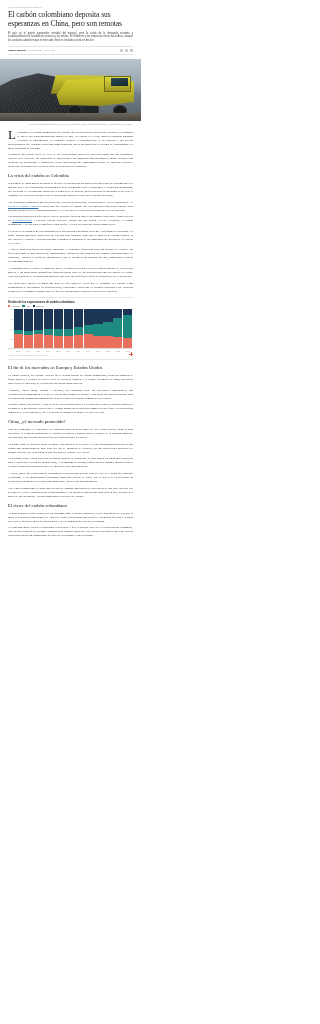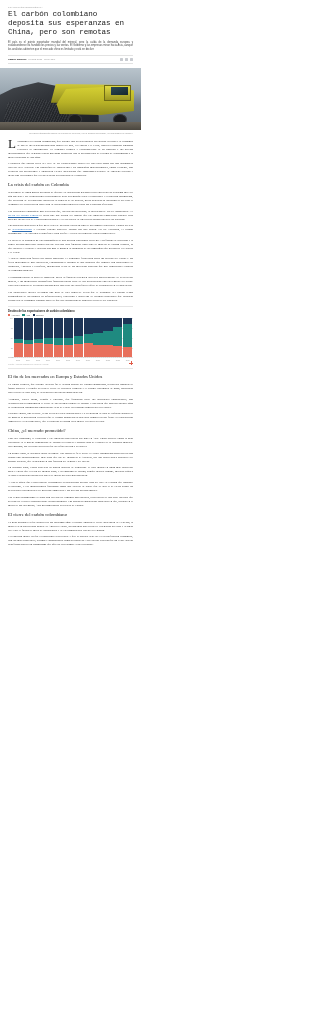--- a/index.html
+++ b/index.html
@@ -17,21 +17,21 @@
   .kicker {
     font-family: "Liberation Sans", sans-serif;
     font-size: 2.3px;
     letter-spacing: 0.25px;
     color: #9a9a9a;
     text-transform: uppercase;
     margin: 6px 0 2px 0;
   }
 
   .headline {
-    font-family: Liberation Mono, monospace;
+    font-family: Liberation Serif, serif;
     font-size: 7.6px;
     line-height: 9px;
     font-weight: 400;
     color: #1a1a1a;
     letter-spacing: -0.1px;
     margin-bottom: 3.5px;
   }
 
   .standfirst {
     font-family: "Liberation Sans", sans-serif;

